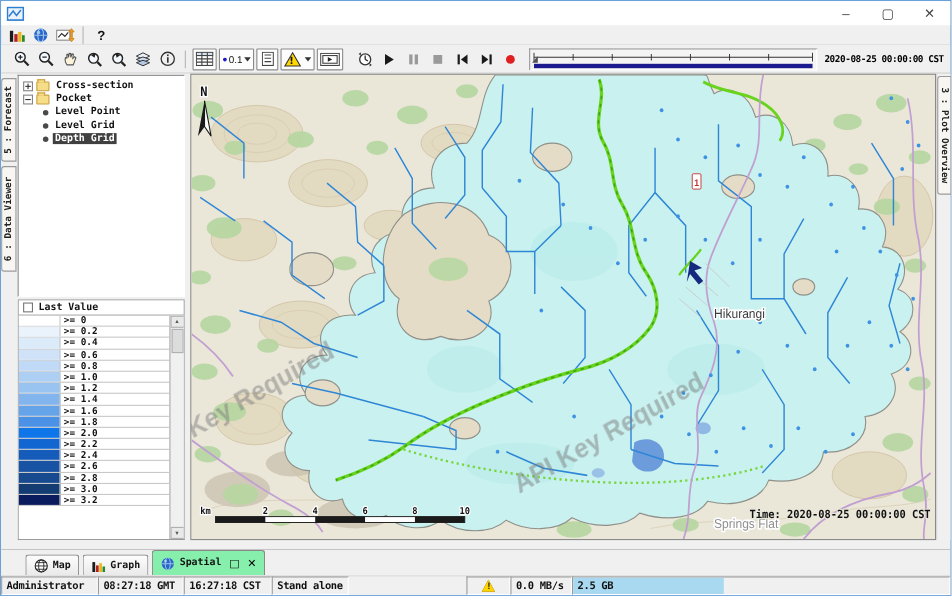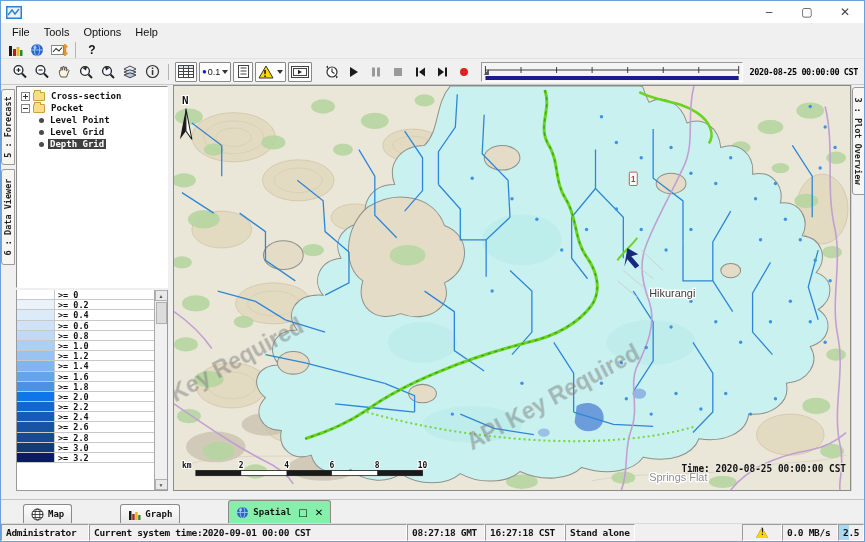--- a/index.html
+++ b/index.html
@@ -61,21 +61,21 @@
   .lg-sw{width:38px;flex:none;border-right:1px solid #c8c8c8;}
   .lg-lb{flex:1;font-family:"DejaVu Sans Mono",monospace;font-weight:bold;font-size:8.5px;color:#111;padding-left:3px;line-height:10px;}
   .lg-scroll{width:13px;flex:none;background:#f0f0f0;border-left:1px solid #aaa;display:flex;flex-direction:column;align-items:center;}
   .lg-btn{width:13px;height:11px;background:#e9e9e9;border:1px solid #b0b0b0;font-size:5px;color:#555;display:flex;align-items:center;justify-content:center;flex:none;}
   .lg-thumb{width:11px;height:22px;background:#dcdcdc;border:1px solid #b0b0b0;margin-top:1px;}
   .lg-btn.down{margin-top:auto;}
   .splitter{width:4px;flex:none;background:#f0f0f0;}
   .mappanel{flex:1;position:relative;border:1px solid #8a8a8a;background:#eae7d9;overflow:hidden;}
   .mappanel svg{position:absolute;inset:0;width:100%;height:100%;}
   
-  .tabbar{height:24px;flex:none;background:#f0f0f0;border-top:1px solid #c4c4c4;display:flex;align-items:flex-end;padding-left:22px;gap:45px;}
+  .tabbar{height:24px;flex:none;background:#f0f0f0;border-top:1px solid #c4c4c4;display:flex;align-items:flex-end;padding-left:22px;}
   .btab{height:19px;border:1px solid #8a8a8a;border-bottom:none;border-radius:3px 3px 0 0;background:linear-gradient(#fdfdfd,#e9e9e9);
     display:flex;align-items:center;padding:0 7px;margin-right:3px;font-family:"DejaVu Sans Mono",monospace;font-weight:bold;font-size:9px;color:#111;}
   .btab.active{height:23px;background:#86efac;}
   .btab .ticon{margin-right:4px;display:flex;}
   .tabctl{font-size:10px;margin-left:7px;color:#000;font-weight:bold;font-family:"DejaVu Sans",sans-serif;}
   .logsrow{height:14px;flex:none;background:#f0f0f0;display:flex;align-items:center;padding-left:24px;}
   .logsbtn{height:13px;border:1px solid #8a8a8a;background:#f4f4f4;border-radius:2px;font-family:"DejaVu Sans Mono",monospace;
     font-weight:bold;font-size:8.5px;color:#111;display:flex;align-items:center;padding:0 5px;}
   
   .statusbar{height:18px;flex:none;background:#f0f0f0;display:flex;border-top:1px solid #dadada;}
@@ -97,26 +97,20 @@
       <rect x="1.5" y="1.5" width="13" height="10" fill="#eaf3fc"></rect>
       <path d="M2,9 L6,4 L9,8 L13,3" stroke="#2f7fd0" stroke-width="1.4" fill="none"></path>
     </svg>
     <div class="win-controls">
       <div class="win-btn">–</div>
       <div class="win-btn">▢</div>
       <div class="win-btn">✕</div>
     </div>
   </div>
 
-  <div class="menubar">
-    <span class="menu-item">File</span>
-    <span class="menu-item">Tools</span>
-    <span class="menu-item">Options</span>
-    <span class="menu-item">Help</span>
-  </div>
 
   <div class="toolbar1">
     <div class="tbtn">
       <svg width="15" height="14" viewBox="0 0 15 14">
         <rect x="1" y="3" width="3" height="10" fill="#1a1a1a"></rect>
         <rect x="5" y="6" width="3" height="7" fill="#b22222"></rect>
         <rect x="8.5" y="4" width="3" height="9" fill="#e8b820"></rect>
         <rect x="12" y="7" width="2.5" height="6" fill="#2a8a2a"></rect>
       </svg>
     </div>
@@ -315,20 +309,24 @@
         <div class="trow">
           <span class="bullet"></span>
           <span class="tlabel">Level Grid</span>
         </div>
         <div class="trow">
           <span class="bullet"></span>
           <span class="tlabel selected">Depth Grid</span>
         </div>
       </div>
       <div class="legendbox">
+        <div class="lastvalue">
+          <span class="cbx"></span>
+          <span>Last Value</span>
+        </div>
         <div class="legend-table">
           <div class="lg-rows">
               <div class="lg-row">
                 <div class="lg-sw" style="background: rgb(255, 255, 255);"></div>
                 <div class="lg-lb">&gt;= 0</div>
               </div>
               <div class="lg-row">
                 <div class="lg-sw" style="background: rgb(234, 242, 252);"></div>
                 <div class="lg-lb">&gt;= 0.2</div>
               </div>
@@ -684,21 +682,20 @@
       </span>
       <span>Spatial</span>
       <span class="tabctl">□</span>
       <span class="tabctl">✕</span>
     </div>
   </div>
 
 
   <div class="statusbar">
     <div class="scell" style="width:88px;">Administrator</div>
-    <div class="scell" style="width:318px;">Current system time:2020-09-01 00:00 CST</div>
     <div class="scell" style="width:78px;">08:27:18 GMT</div>
     <div class="scell" style="width:80px;">16:27:18 CST</div>
     <div class="scell" style="width:70px;">Stand alone</div>
     <div class="scell" style="width:107px;margin-top:40px;">-35.657 , 174.199</div>
     <div class="scell" style="width:40px;justify-content:center;">
       <span class="warn-tri"></span>
     </div>
     <div class="scell" style="width:56px;">0.0 MB/s</div>
     <div class="scell" style="flex:1;">
       <span class="memfill"></span>

